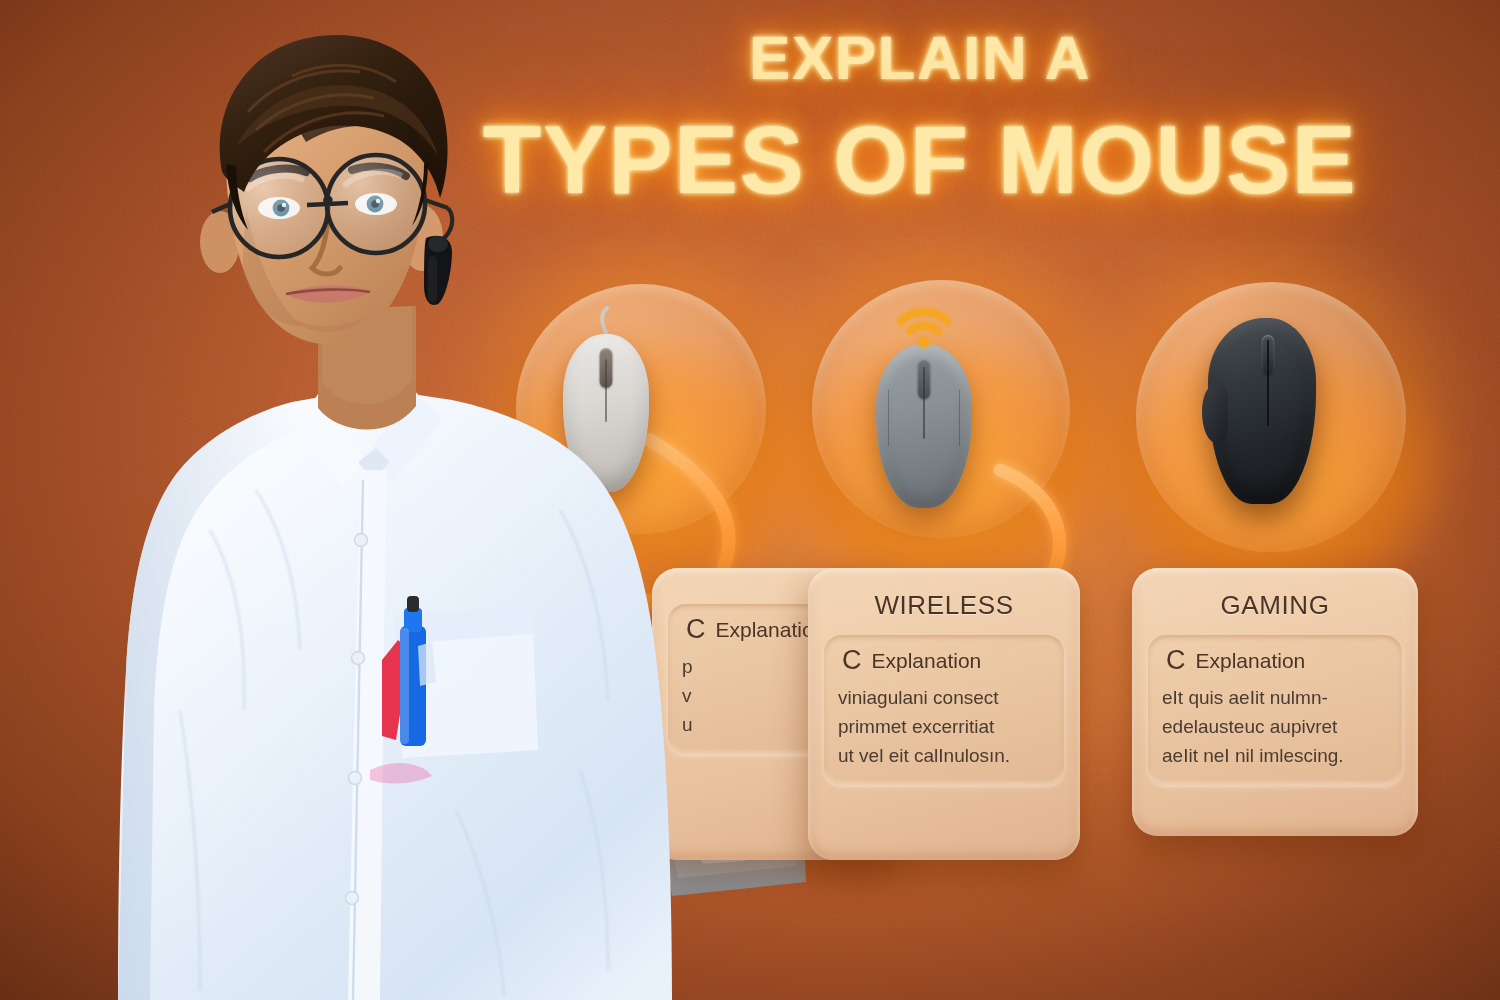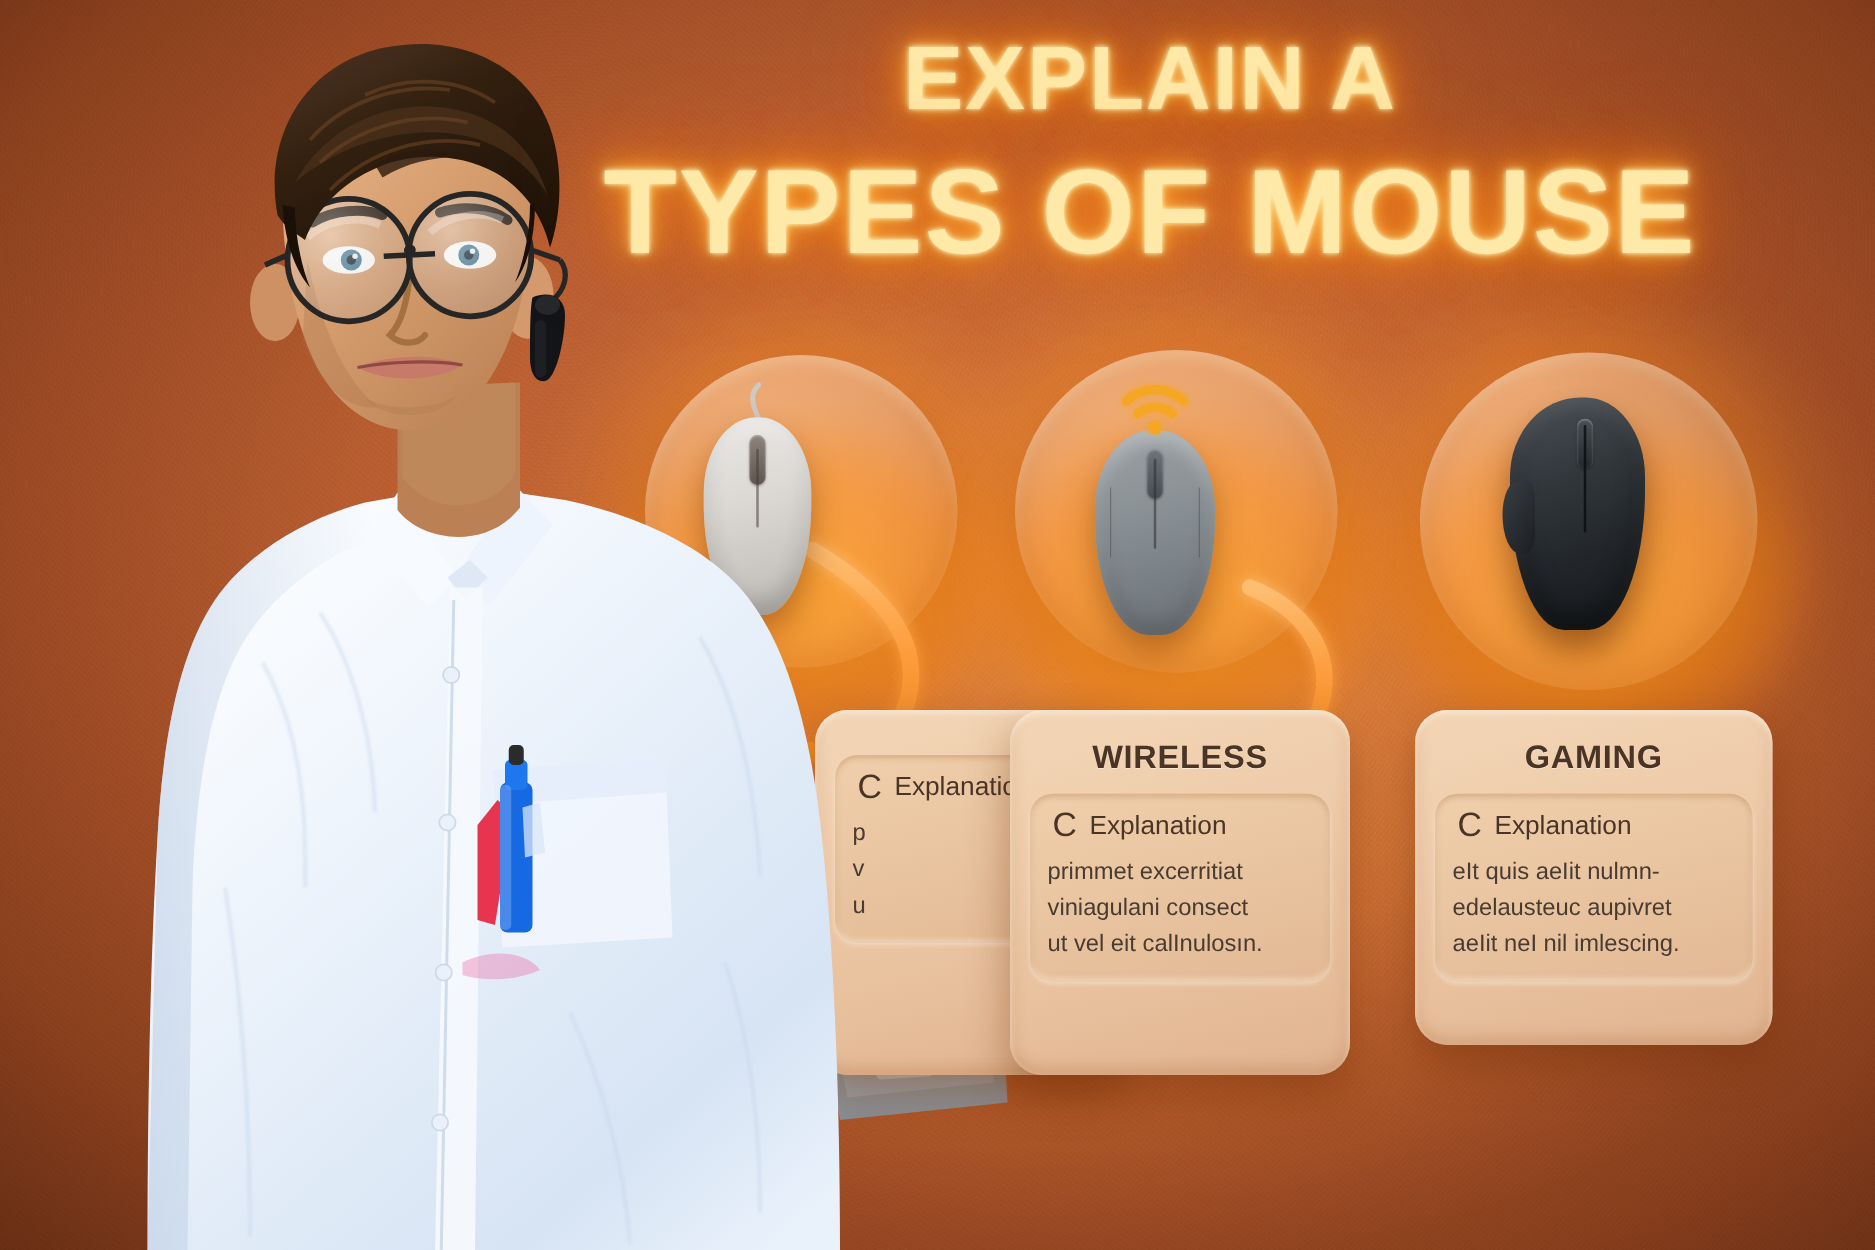--- a/index.html
+++ b/index.html
@@ -56,21 +56,21 @@
     line-height:.98;
     color:#ffe9a8;
     text-shadow:
       0 0 4px #fff6cf,
       0 0 10px #ffd366,
       0 0 22px #ff9b28,
       0 0 44px #ff7f12,
       0 0 80px rgba(255,120,10,.75),
       0 4px 10px rgba(120,40,0,.45);
   }
-  #title .line1 { font-size:72px; }
+  #title .line1 { font-size:62px; }
   #title .line2 { font-size:96px; margin-top:24px; white-space:nowrap; }
 
   
   .plate {
     position:absolute;
     border-radius:50%;
     background:
       radial-gradient(circle at 38% 30%, #f0b07c 0%, #e8a16c 42%, #db8c52 78%, #cf7c45 100%);
     box-shadow:
       0 0 0 0 rgba(0,0,0,0),
@@ -179,21 +179,21 @@
     box-shadow:
       0 16px 34px rgba(110,45,5,.42),
       inset 0 3px 6px rgba(255,244,230,.70),
       inset 0 -5px 12px rgba(160,85,35,.28);
     z-index:14;
     padding:22px 16px 18px;
   }
   .card-title {
     text-align:center;
     font-size:26px;
-    font-weight:700;
+    font-weight:400;
     letter-spacing:.6px;
     color:#4a3426;
     text-shadow:0 1px 0 rgba(255,240,225,.7);
     margin-bottom:14px;
   }
   .inner-panel {
     border-radius:18px;
     background:linear-gradient(165deg,#f0cfac 0%,#e9c4a0 50%,#e2b994 100%);
     box-shadow:
       inset 0 2px 5px rgba(150,80,30,.30),
@@ -366,22 +366,22 @@
     </div>
   </div>
 
   <div class="card" id="card-wireless">
     <div class="card-title">WIRELESS</div>
     <div class="inner-panel">
       <div class="expl-head">
         <span class="c-icon">C</span>
         <span class="expl-label">Explanation</span>
       </div>
+      <div class="body-line">viniagulani consect</div>
       <div class="body-line">primmet excerritiat</div>
-      <div class="body-line">viniagulani consect</div>
       <div class="body-line">ut vel eit calInulosın.</div>
     </div>
   </div>
 
   <div class="card" id="card-gaming">
     <div class="card-title">GAMING</div>
     <div class="inner-panel">
       <div class="expl-head">
         <span class="c-icon">C</span>
         <span class="expl-label">Explanation</span>

